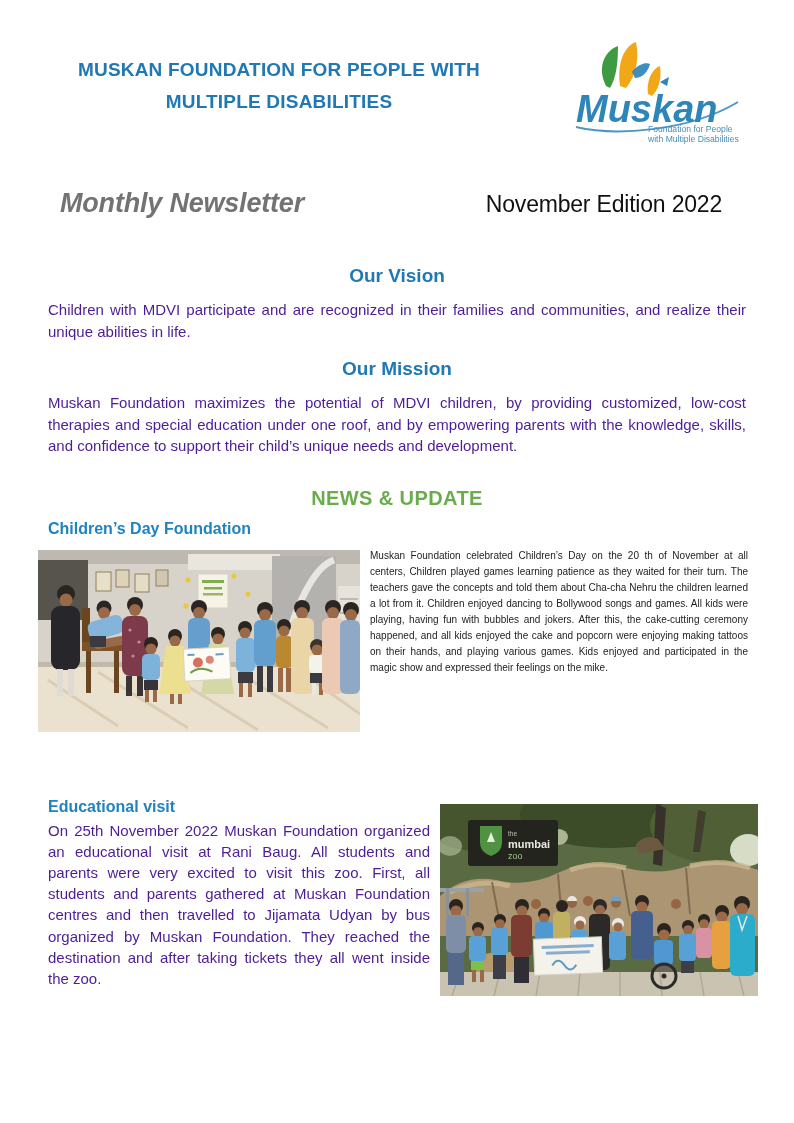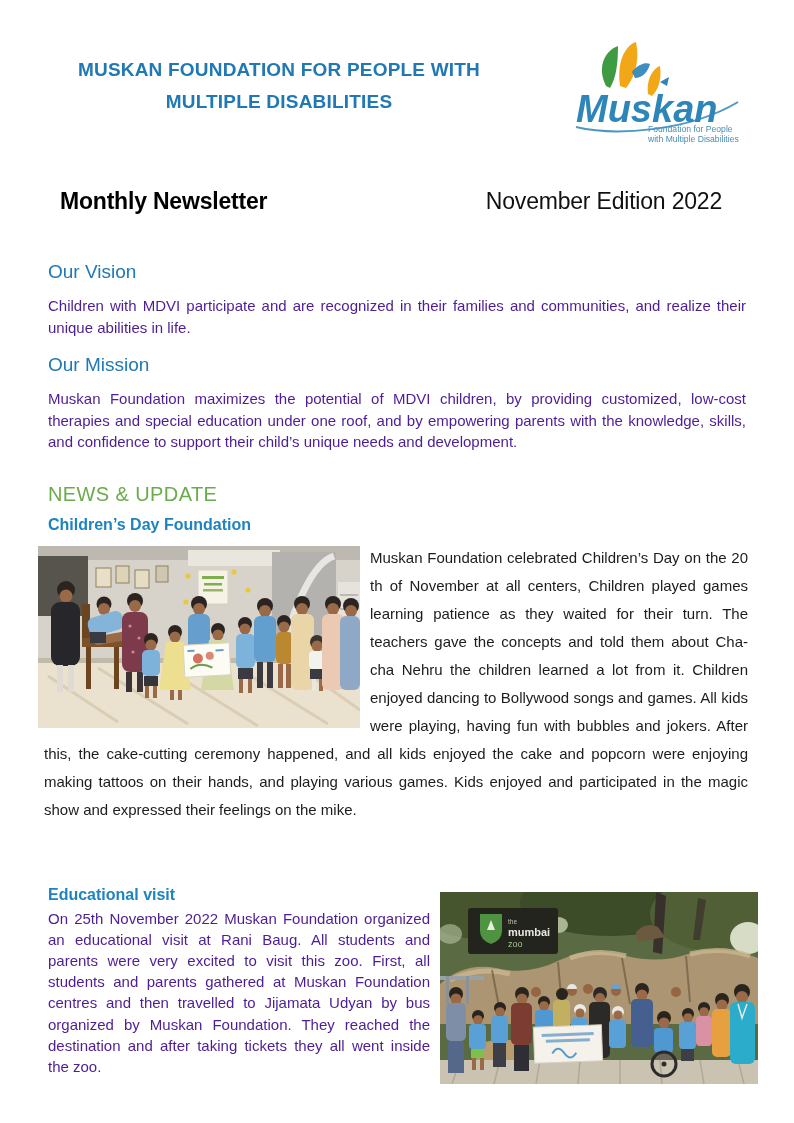--- a/index.html
+++ b/index.html
@@ -8,39 +8,39 @@
   .page { width:794px; height:1123px; margin:0 auto; background:#fff; padding:0 48px; overflow:hidden; position:relative; }
 
   .header { display:flex; align-items:flex-start; padding-top:40px;gap:22px; }
   .org-title { width:462px; padding-top:14px; text-align:center;
                font-size:19px; font-weight:bold; line-height:32px;
                color:var(--heading-blue,#2079B4); letter-spacing:.2px; }
   .logo-wrap { margin-left:auto; width:176px; }
 
   .masthead { display:flex; justify-content:space-between; align-items:baseline;
               margin-top:40px; padding:0 24px 0 12px; }
-  .masthead .mast-left  { font-size:23px; font-weight:bold; color:#000000; letter-spacing:-.2px; }
+  .masthead .mast-left  { font-size:27px; font-weight:bold; color:#737373; letter-spacing:-.2px;font-style:italic; }
   .masthead .mast-right { font-size:23px; font-weight:normal; color:#111; letter-spacing:-.2px; }
 
-  h2.sec { font-size:19px; font-weight:normal; color:var(--heading-blue,#2079B4); }
+  h2.sec { font-size:19px; font-weight:bold; color:var(--heading-blue,#2079B4);text-align:center; }
   h2.green { color:var(--news-green,#6AAC4B); font-size:20px; letter-spacing:.4px; }
   h3.sub { font-size:16px; font-weight:bold; color:var(--subhead-blue,#1E83C0); }
 
   p.body { font-size:15px; line-height:21.5px; text-align:justify; color:#4c1d95; }
 
   .vision-h  { margin-top:46px; }
   .vision-p  { margin-top:12px; }
   .mission-h { margin-top:16px; }
   .mission-p { margin-top:12px; }
   .news-h    { margin-top:30px; }
   .children-h{ margin-top:10px; }
 
   .children-body { margin-left:-10px; width:710px; margin-top:10px; }
   .children-photo { float:left; width:322px; height:182px; margin:2px 10px 4px 0; display:block; }
-  .children-body p { font-size:15px; line-height:28px; text-align:justify;padding-left:6px; }
+  .children-body p { font-size:10px; line-height:16px; text-align:justify;padding-left:6px; }
 
   .edu-section { margin-top:62px; display:flex; width:710px; }
   .edu-left { width:382px; margin-right:10px; }
   .edu-left p { margin-top:4px; line-height:21.2px; }
   .edu-photo { width:318px; height:192px; margin-top:6px; display:block; }
 
   svg text { font-family:"Liberation Sans","DejaVu Sans",sans-serif; }
 </style>
 </head>
 <body>

